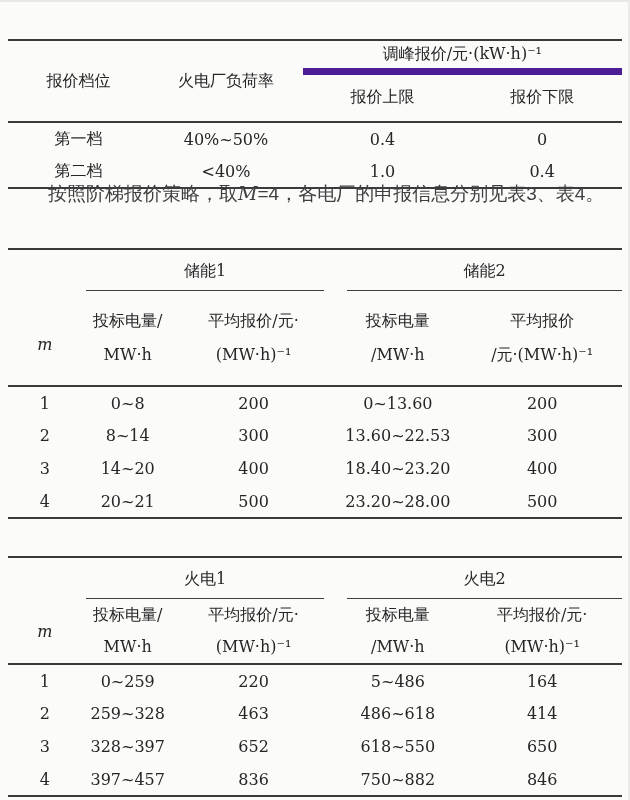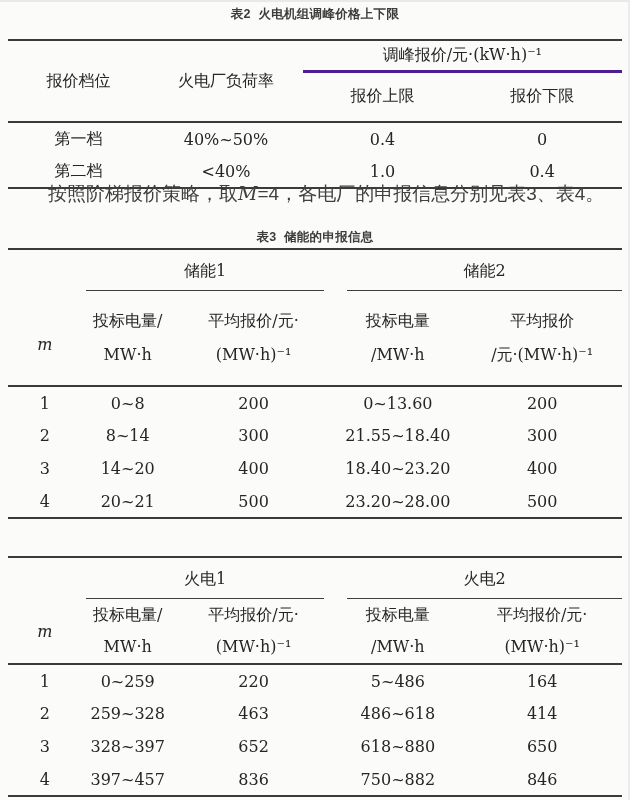--- a/index.html
+++ b/index.html
@@ -31,21 +31,21 @@
   }
   #table2 { top:39px; }
   #table3 { top:248px; }
   #table4 { top:556px; }
 
   thead { border-bottom:2px solid #3a3a3a; }
 
   
   #table2 .r1 th { height:31px; }
   #table2 .r2 th { height:51px; }
-  #table2 .grpspan { border-bottom:3px solid #4c1d95; }
+  #table2 .grpspan { border-bottom:7px solid #4c1d95; }
   #table2 tbody tr { height:33px; }
 
   
   .grprow th { height:42px; vertical-align:bottom; }
   .grp {
     border-bottom:1.5px solid #3e3e3e;
     padding:4px 0 9px; line-height:20px;
   }
   .grp.g1 { margin:0 9px 0 4px; }
   .grp.g2 { margin:0 0 0 14px; }
@@ -62,21 +62,20 @@
     font-family:"Liberation Sans", sans-serif; font-size:19px;
     line-height:23px; color:#3f3f3f; text-indent:2em;
   }
   .para .mvar { font-style:italic; font-family:"DejaVu Serif", serif; }
 </style>
 </head>
 <body>
 
 <div class="page">
 
-  <div class="caption" id="cap2">表2  火电机组调峰价格上下限</div>
 
   <table class="tbl" id="table2">
     <colgroup>
       <col style="width:23%">
         <col style="width:25%">
         <col style="width:26%">
         <col style="width:26%">
     </colgroup>
     <thead>
       <tr class="r1">
@@ -100,21 +99,20 @@
         <td>第二档</td>
         <td>&lt;40%</td>
         <td>1.0</td>
         <td>0.4</td>
       </tr>
     </tbody>
   </table>
 
   <p class="para"><span>按照阶梯报价策略，取</span><span class="mvar">M</span><span>=4，各电厂的申报信息分别见表3、表4。</span></p>
 
-  <div class="caption" id="cap3">表3  储能的申报信息</div>
 
   <table class="tbl" id="table3">
     <colgroup>
       <col style="width:12%">
         <col style="width:15%">
         <col style="width:26%">
         <col style="width:21%">
         <col style="width:26%">
     </colgroup>
     <thead>
@@ -144,21 +142,21 @@
         <td>1</td>
         <td>0~8</td>
         <td>200</td>
         <td>0~13.60</td>
         <td>200</td>
       </tr>
       <tr>
         <td>2</td>
         <td>8~14</td>
         <td>300</td>
-        <td>21.55~18.40</td>
+        <td>13.60~22.53</td>
         <td>300</td>
       </tr>
       <tr>
         <td>3</td>
         <td>14~20</td>
         <td>400</td>
         <td>18.40~23.20</td>
         <td>400</td>
       </tr>
       <tr>
@@ -214,21 +212,21 @@
         <td>2</td>
         <td>259~328</td>
         <td>463</td>
         <td>486~618</td>
         <td>414</td>
       </tr>
       <tr>
         <td>3</td>
         <td>328~397</td>
         <td>652</td>
-        <td>618~880</td>
+        <td>618~550</td>
         <td>650</td>
       </tr>
       <tr>
         <td>4</td>
         <td>397~457</td>
         <td>836</td>
         <td>750~882</td>
         <td>846</td>
       </tr>
     </tbody>

